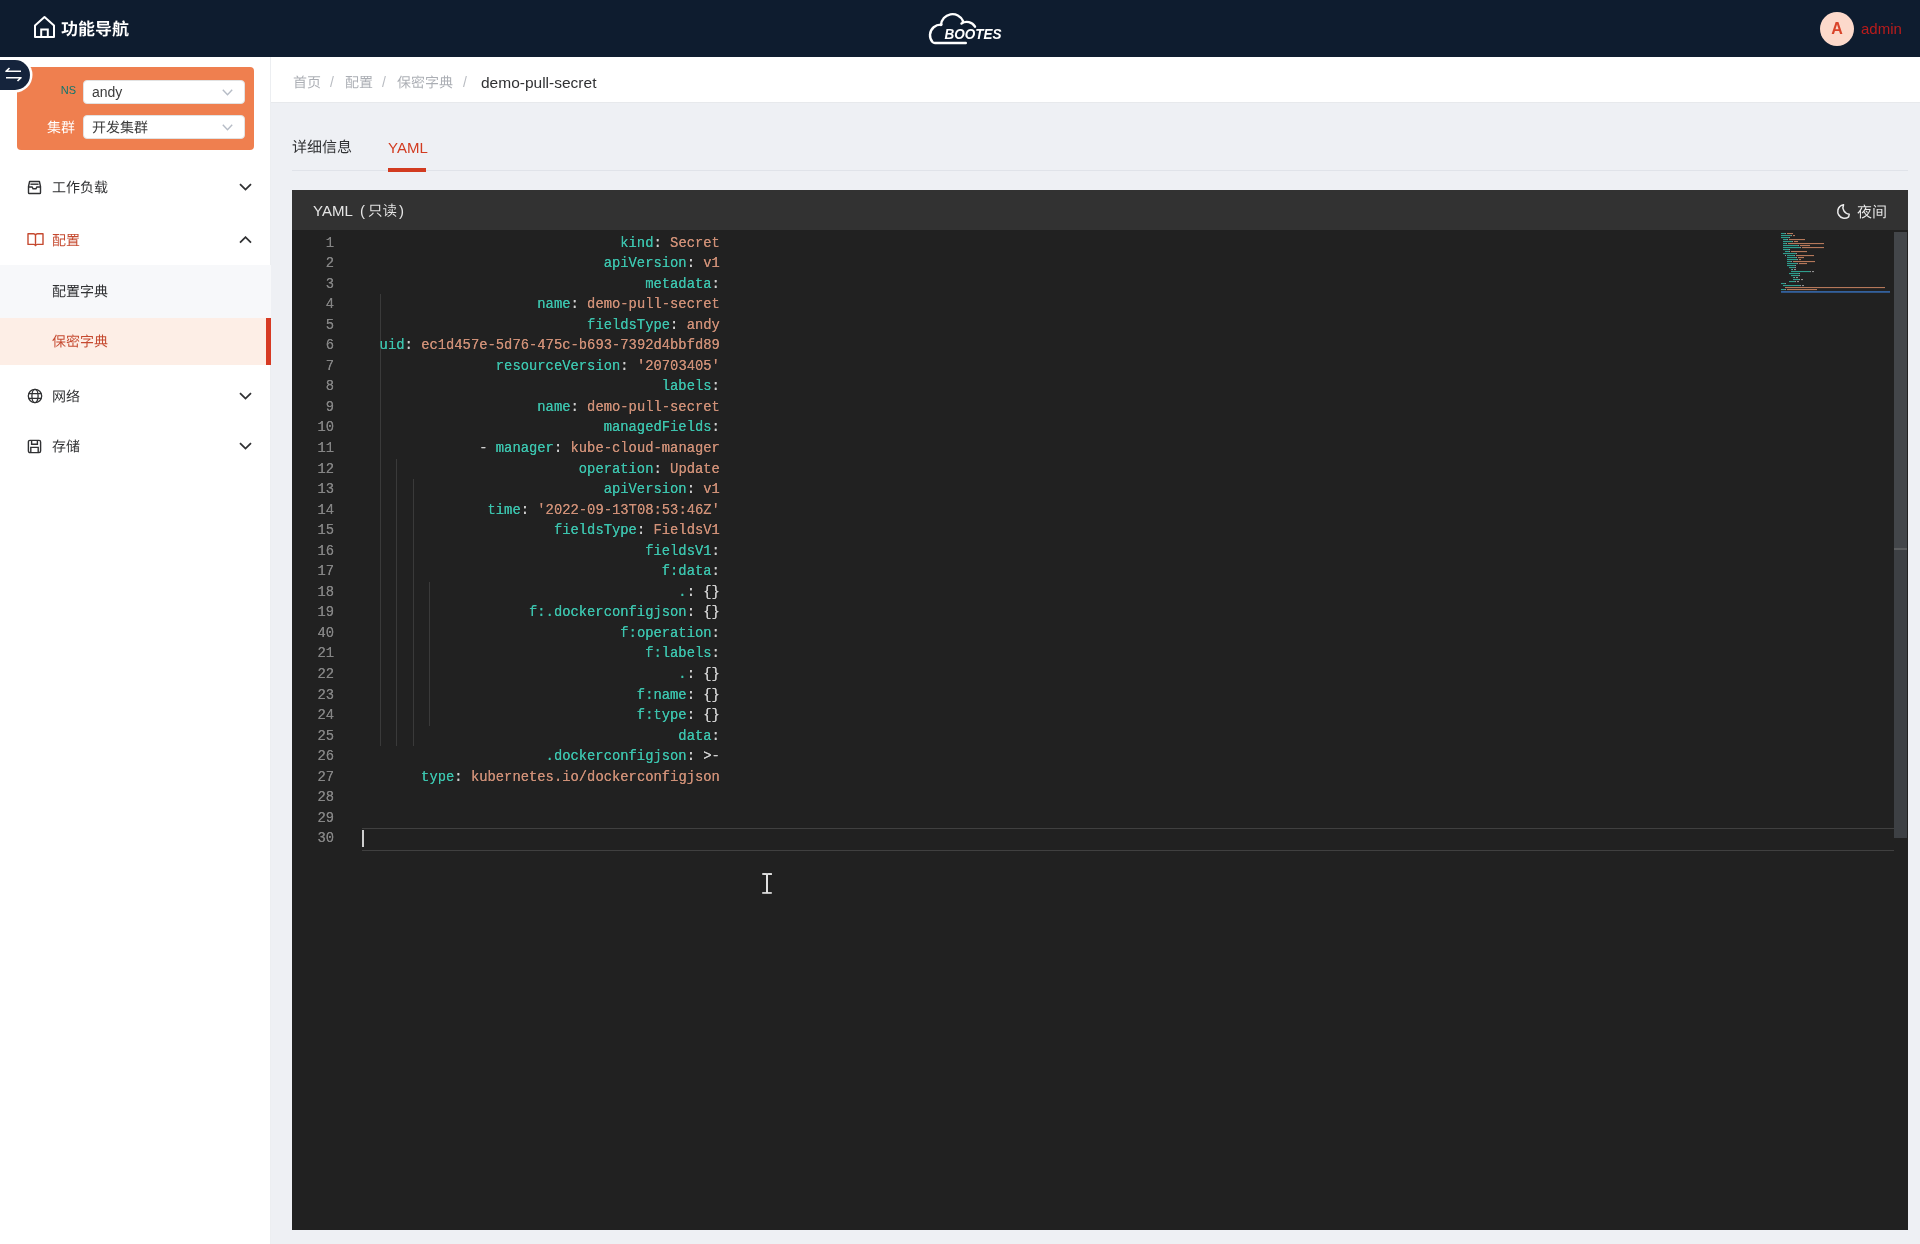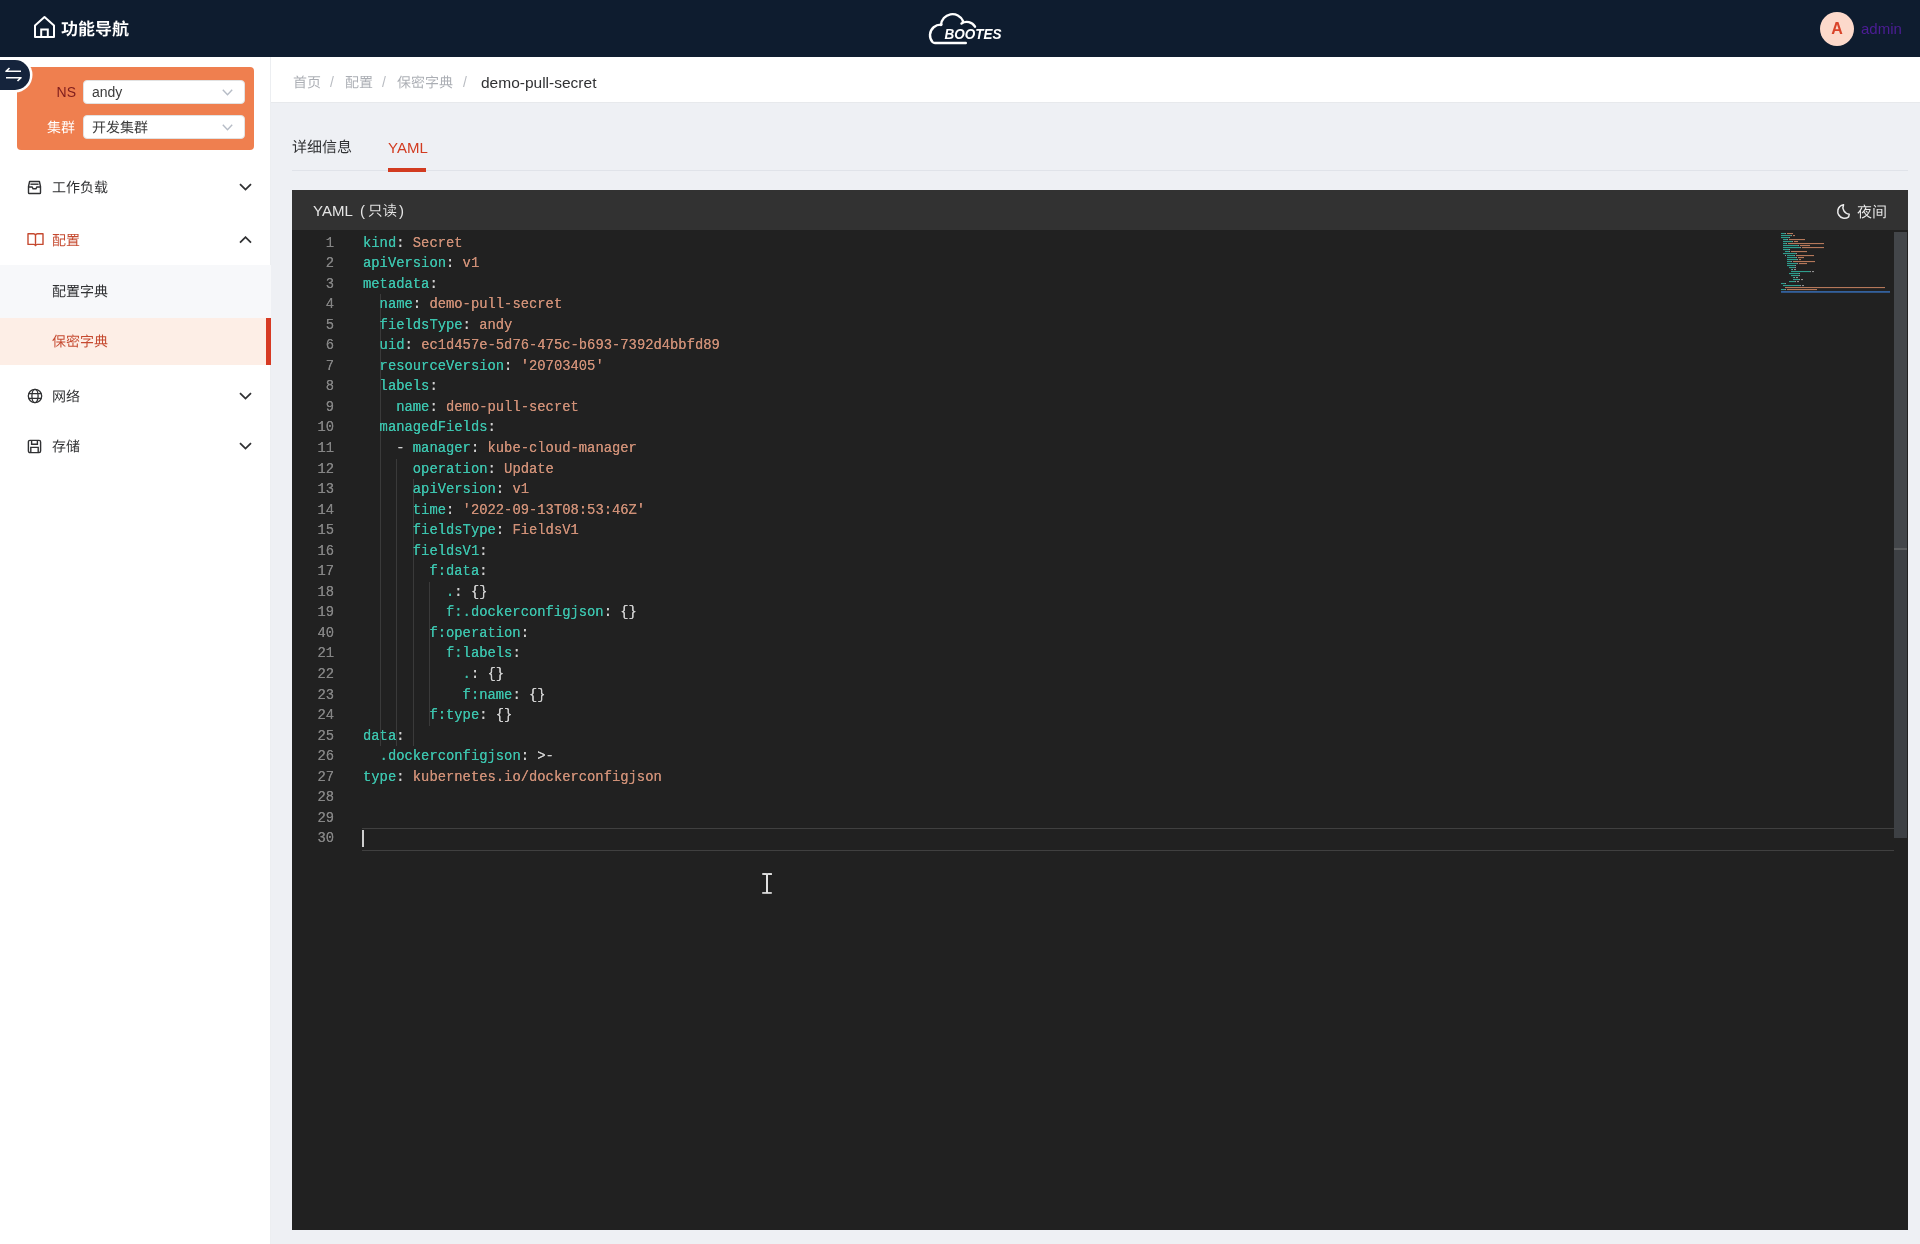--- a/index.html
+++ b/index.html
@@ -1,20 +1,20 @@
 <!DOCTYPE html>
 <html><head><meta charset="utf-8">
 <style>
 * { margin:0; padding:0; box-sizing:border-box; }
 html,body { width:1920px; height:1244px; overflow:hidden; font-family:"Liberation Sans", sans-serif; }
 body { position:relative; background:#eef0f4; }
 .abs { position:absolute; }
 .mono { font-family:"Liberation Mono", monospace; font-size:13.83px; line-height:20.55px; text-shadow:0 0 0.55px currentcolor; }
 .k { color:#3cc3ad; } .v { color:#cf9077; } .p { color:#d0d0d0; }
-.cl { height:20.55px; white-space:pre; }
+.cl { height:20.55px; white-space:pre;text-align:right; }
 .gl { height:20.55px; text-align:right; }
 </style></head>
 <body>
 
 <div class="abs" style="left:0;top:0;width:1920px;height:57px;background:#0e1c2f"></div>
 <div class="abs" style="left:33px;top:15px;line-height:0"><svg width="23" height="24" viewBox="0 0 23 24" fill="none" stroke="#fff" stroke-width="2">
       <path d="M2 10.5 L11.5 2 L21 10.5 L21 22 L2 22 Z" stroke-linejoin="round"></path>
       <path d="M8.2 22 L8.2 14.5 L14.8 14.5 L14.8 22"></path>
     </svg></div>
 <div style="position:absolute;left:61.0px;top:19.6px;line-height:0;"><svg width="68.0" height="17.0" viewBox="0 0 68.0 17.0" fill="#ffffff">
@@ -26,26 +26,26 @@
 <div class="abs" style="left:926px;top:12px;line-height:0"><svg width="90" height="34" viewBox="0 0 90 34">
       <g fill="none" stroke="#fff" stroke-width="2.4">
         <path d="M15 13 a11.5 11.5 0 0 1 22 -4 a7.5 7.5 0 0 1 -0.2 0.6" stroke-linecap="round"></path>
         <path d="M35.5 11.5 a9.5 9.5 0 0 1 13.5 3.2" stroke-linecap="round"></path>
         <path d="M15.4 12.6 a10.8 10.8 0 0 0 -11.4 10 a10.6 10.6 0 0 0 2.5 7.4 a3.5 3.5 0 0 0 2.8 1 h30.5" stroke-linecap="round"></path>
       </g>
       <text x="18.5" y="26.8" font-family="Liberation Sans, sans-serif" font-style="italic" font-weight="bold" font-size="14.8" textLength="57" lengthAdjust="spacingAndGlyphs" fill="#fff">BOOTES</text>
     </svg></div>
 <div class="abs" style="left:1820px;top:12px;width:34px;height:34px;border-radius:50%;background:#fcd9cb"></div>
 <div class="abs" style="left:1820px;top:12px;width:34px;height:34px;line-height:34px;text-align:center;font-size:16px;font-weight:bold;color:#d9432a">A</div>
-<div class="abs" style="left:1861px;top:20px;font-size:15px;color:#4c1d95">admin</div>
+<div class="abs" style="left:1861px;top:20px;font-size:15px;color:#b91c1c">admin</div>
 
 <div class="abs" style="left:0;top:57px;width:271px;height:1187px;background:#fff;border-right:1px solid #eceef1"></div>
 
 <div class="abs" style="left:17px;top:67px;width:237px;height:83px;background:#ef7f4f;border-radius:4px"></div>
-<div class="abs" style="left:48px;top:84px;width:28px;text-align:right;font-size:14px;color:#7f1d1d">NS</div>
+<div class="abs" style="left:48px;top:84px;width:28px;text-align:right;font-size:11px;color:#0f766e">NS</div>
 <div style="position:absolute;left:47.0px;top:119.7px;line-height:0;"><svg width="28.0" height="14.0" viewBox="0 0 28.0 14.0" fill="#ffffff">
       <path transform="translate(0.00,12.32) scale(0.01400,-0.01400)" d="M460 292V225H54V162H393C297 90 153 26 29 -6C46 -22 67 -50 79 -69C207 -29 357 47 460 135V-79H535V138C637 52 789 -23 920 -61C931 -42 952 -15 968 1C843 31 701 92 605 162H947V225H535V292ZM490 552V486H247V552ZM467 824C483 797 500 763 512 734H286C307 765 326 797 343 827L265 842C221 754 140 642 30 558C47 548 72 526 85 510C116 536 145 563 172 591V271H247V303H919V363H562V432H849V486H562V552H846V606H562V672H887V734H591C578 766 556 810 534 843ZM490 606H247V672H490ZM490 432V363H247V432Z"></path>
       <path transform="translate(14.00,12.32) scale(0.01400,-0.01400)" d="M543 812C574 761 602 692 611 646L676 670C666 716 637 783 603 833ZM851 841C835 789 803 714 778 667L840 650C866 695 896 763 923 823ZM507 226V155H696V-81H768V155H964V226H768V371H924V441H768V576H942V645H530V576H696V441H544V371H696V226ZM390 560V460H252C259 492 265 525 270 560ZM95 790V725H216L207 625H44V560H199C194 525 188 492 180 460H90V395H163C134 298 91 218 28 157C44 144 69 114 78 99C104 126 128 155 148 187V-80H217V-26H474V292H202C215 324 226 359 236 395H460V560H520V625H460V790ZM390 625H278L288 725H390ZM217 226H401V40H217Z"></path>
     </svg></div>
 <div class="abs" style="left:83px;top:80px;width:162px;height:24px;background:#fff;border-radius:4px;border:1px solid #e2e2e2"></div>
 <div class="abs" style="left:92px;top:84px;font-size:14px;color:#3c3c3c">andy</div>
 <div class="abs" style="left:222px;top:89px;line-height:0"><svg width="11" height="7" viewBox="0 0 11 7" fill="none" stroke="#b6bcc6" stroke-width="1.4">
       <path d="M0.8 0.8 L5.5 5.8 L10.2 0.8"></path>
     </svg></div>
 <div class="abs" style="left:83px;top:115px;width:162px;height:24px;background:#fff;border-radius:4px;border:1px solid #e2e2e2"></div>

